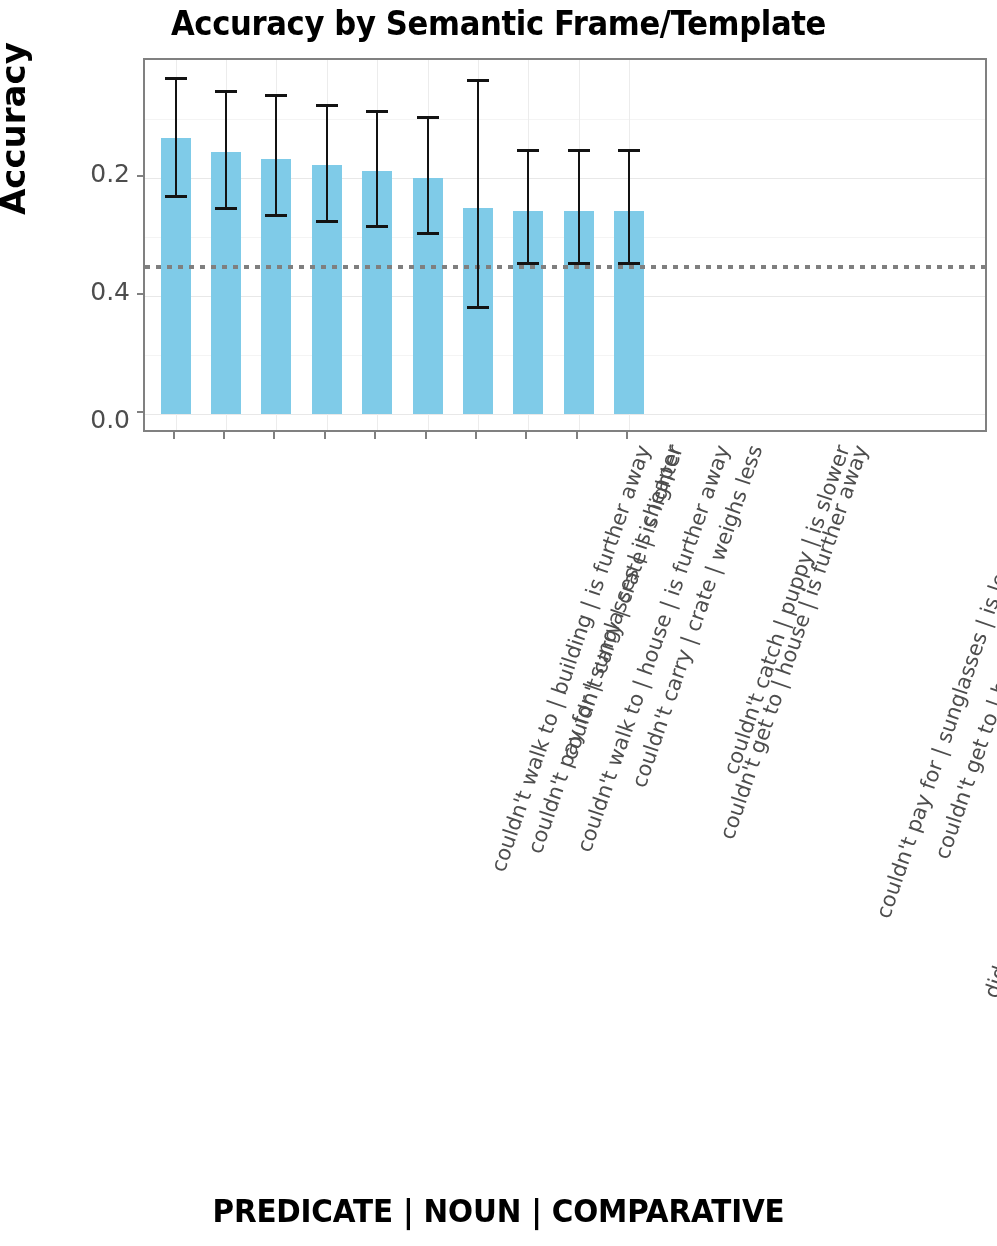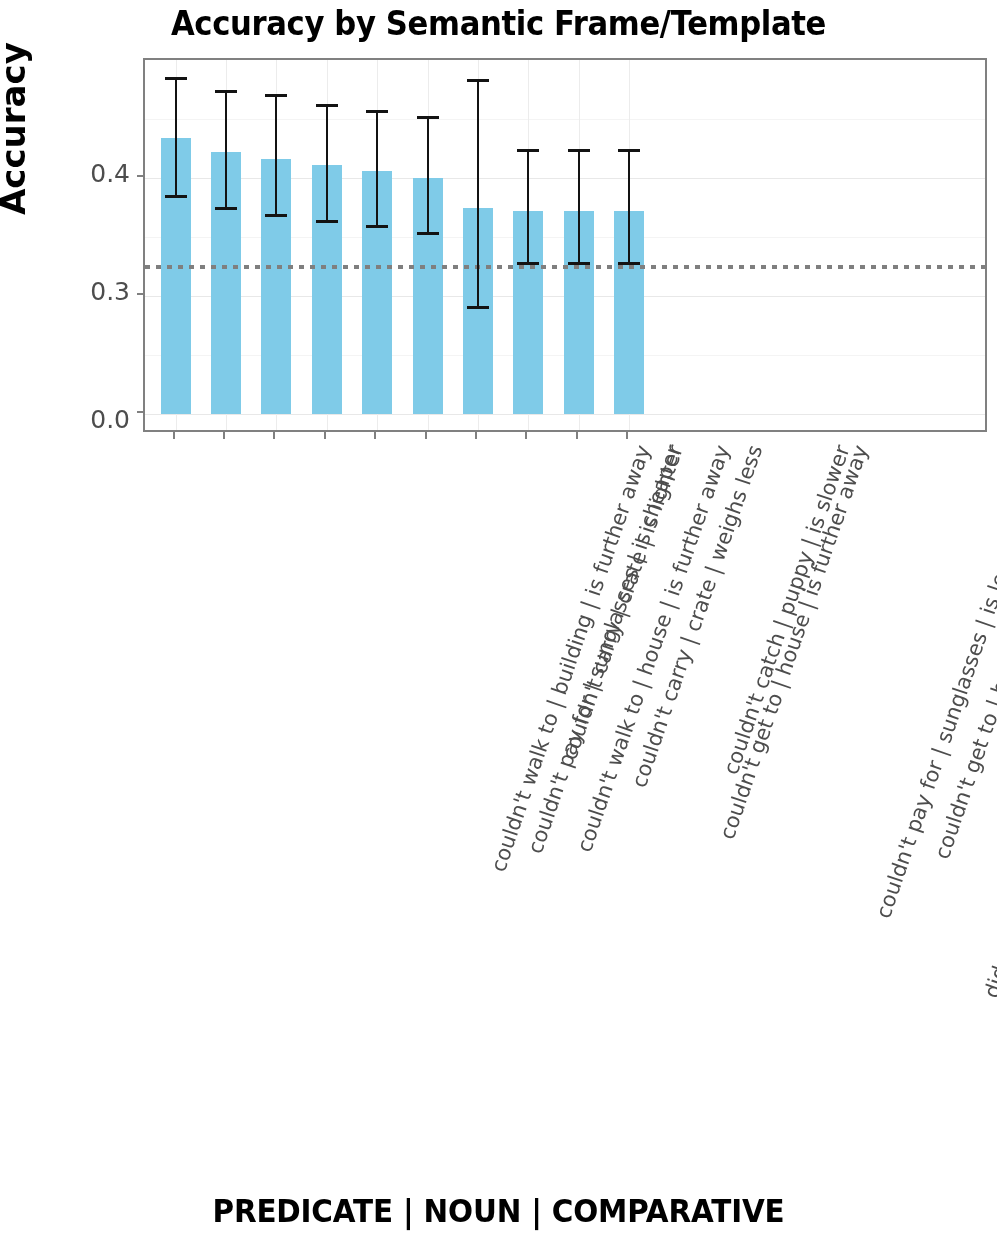--- a/index.html
+++ b/index.html
@@ -215,23 +215,23 @@
       <div class="errbar-cap" style="left: 422.7px; width: 22px; top: 202.14px; background: rgb(19, 19, 19);"></div>
       <div class="errbar-line" style="left: 483.1px; top: 89.09px; height: 115.05px; background: rgb(19, 19, 19);"></div>
       <div class="errbar-cap" style="left: 473.1px; width: 22px; top: 89.09px; background: rgb(19, 19, 19);"></div>
       <div class="errbar-cap" style="left: 473.1px; width: 22px; top: 202.14px; background: rgb(19, 19, 19);"></div>
     </div>
 </div>
 
 <div id="y-axis">
     <div class="ytick-label" style="width: 125px; left: 5px; top: 405px;">0.0</div>
     <div class="ytick-mark" style="left: 137px; top: 411px;"></div>
-    <div class="ytick-label" style="width: 125px; left: 5px; top: 277px;">0.3</div>
+    <div class="ytick-label" style="width: 125px; left: 5px; top: 277px;">0.4</div>
     <div class="ytick-mark" style="left: 137px; top: 293px;"></div>
-    <div class="ytick-label" style="width: 125px; left: 5px; top: 159px;">0.4</div>
+    <div class="ytick-label" style="width: 125px; left: 5px; top: 159px;">0.2</div>
     <div class="ytick-mark" style="left: 137px; top: 175px;"></div>
   </div>
 
 <div id="x-axis">
     <div class="xtick-mark" style="left: 172.5px; top: 432px;"></div>
     <div class="xtick-label" style="left: 182.5px; top: 442px;">couldn't walk to | building | is further away</div>
     <div class="xtick-mark" style="left: 222.9px; top: 432px;"></div>
     <div class="xtick-label" style="left: 232.9px; top: 442px;">couldn't pay for | sunglasses | is cheaper</div>
     <div class="xtick-mark" style="left: 273.3px; top: 432px;"></div>
     <div class="xtick-label" style="left: 283.3px; top: 442px;">couldn't walk to | house | is further away</div>

